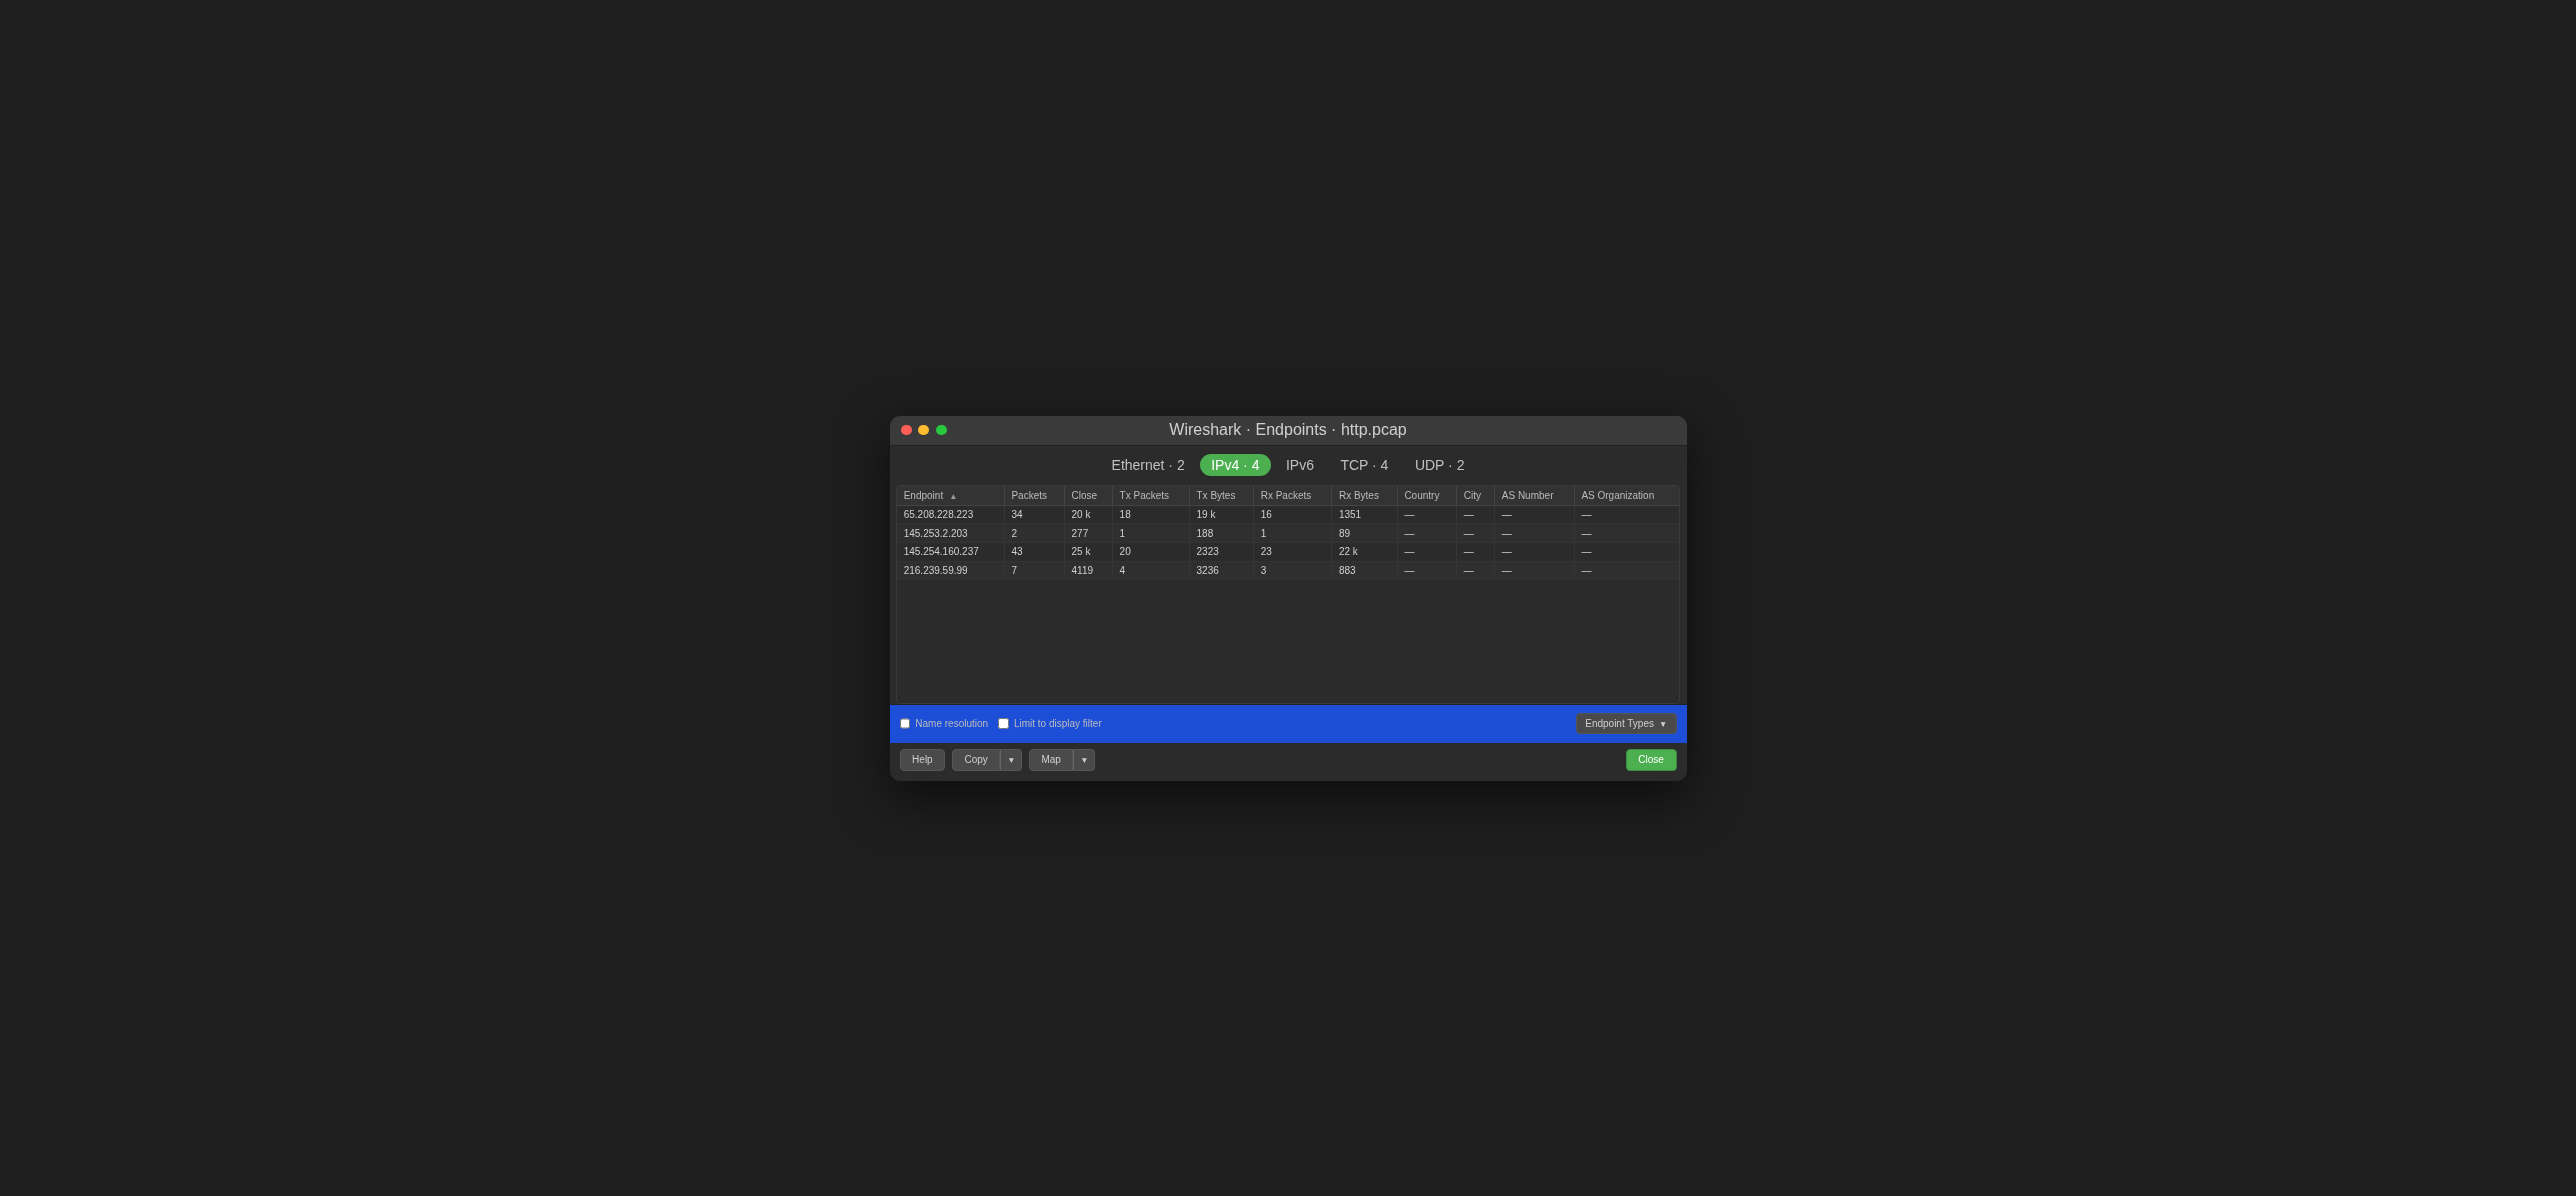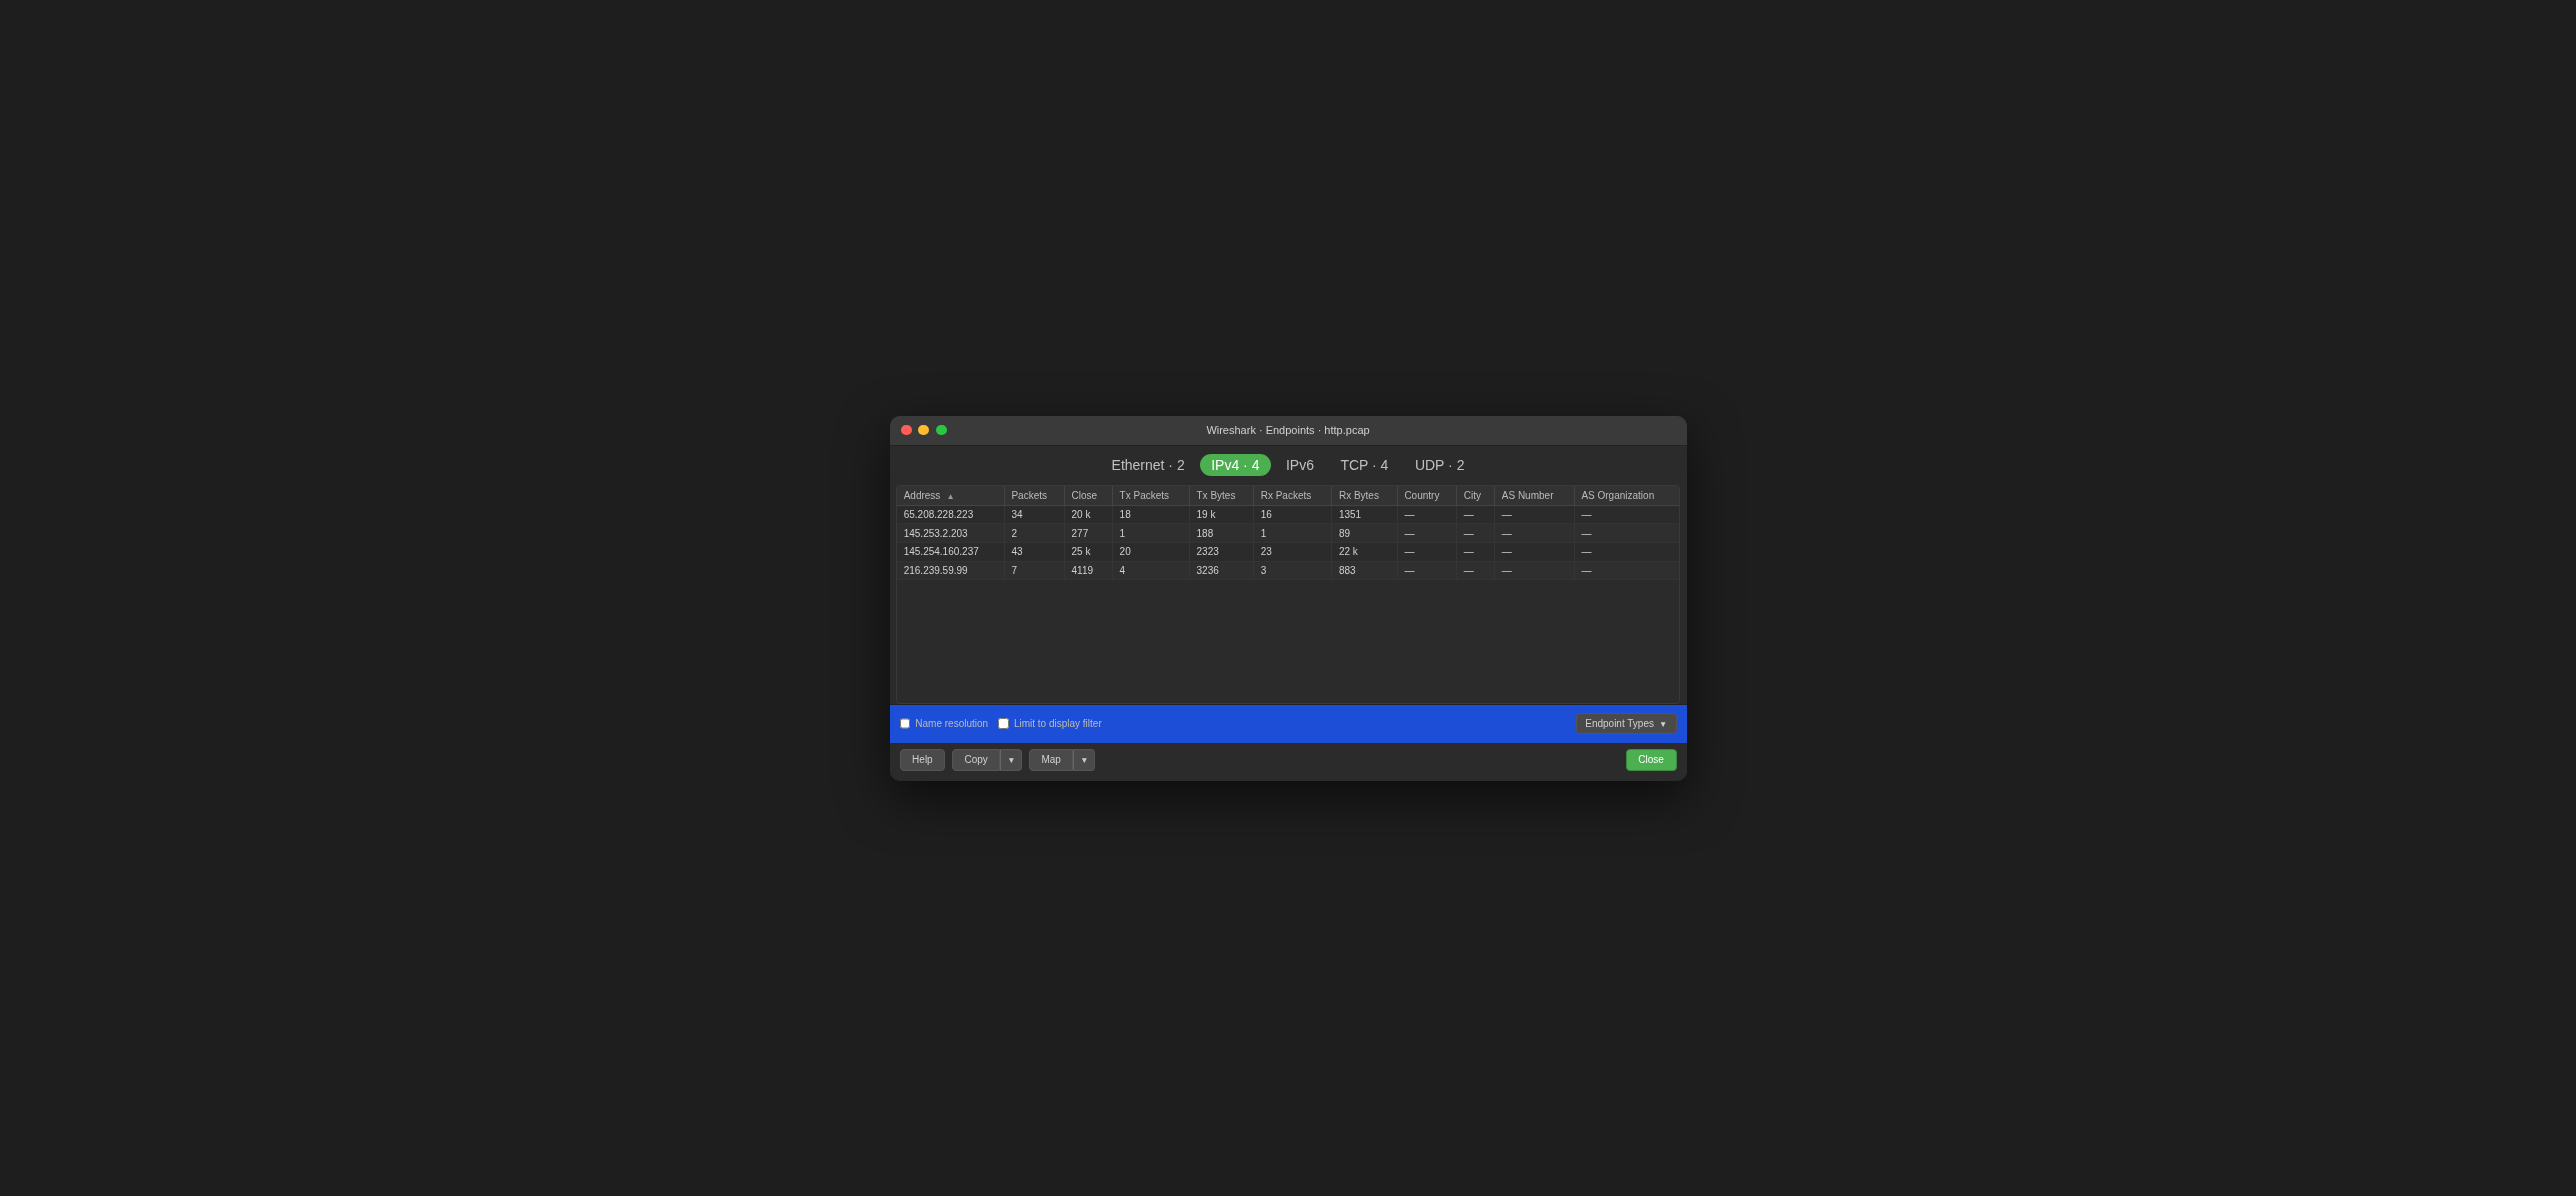--- a/index.html
+++ b/index.html
@@ -53,21 +53,21 @@
       height: 10.8px;
       border-radius: 50%;
     }
 
     .traffic-light.close { background: #ff5f57; }
     .traffic-light.minimize { background: #febc2e; }
     .traffic-light.maximize { background: #28c840; }
 
     .window-title {
       color: #d0d0d0;
-      font-size: 11px;
+      font-size: 16px;
       font-weight: 400;
     }
 
     
     .tabs-bar {
       background: #2b2b2b;
       padding: 8.3px 0;
       display: flex;
       justify-content: center;
       gap: 3.3px;
@@ -269,21 +269,21 @@
     <button class="tab">IPv6</button>
     <button class="tab">TCP · 4</button>
     <button class="tab">UDP · 2</button>
   </div>
 
   <div class="table-container">
     <table>
       <thead>
         <tr>
           <th>
-            <span>Address</span>
+            <span>Endpoint</span>
             <span class="sort-arrow">▲</span>
           </th>
           <th>
             <span>Packets</span>
           </th>
           <th>
             <span>Close</span>
           </th>
           <th>
             <span>Tx Packets</span>

